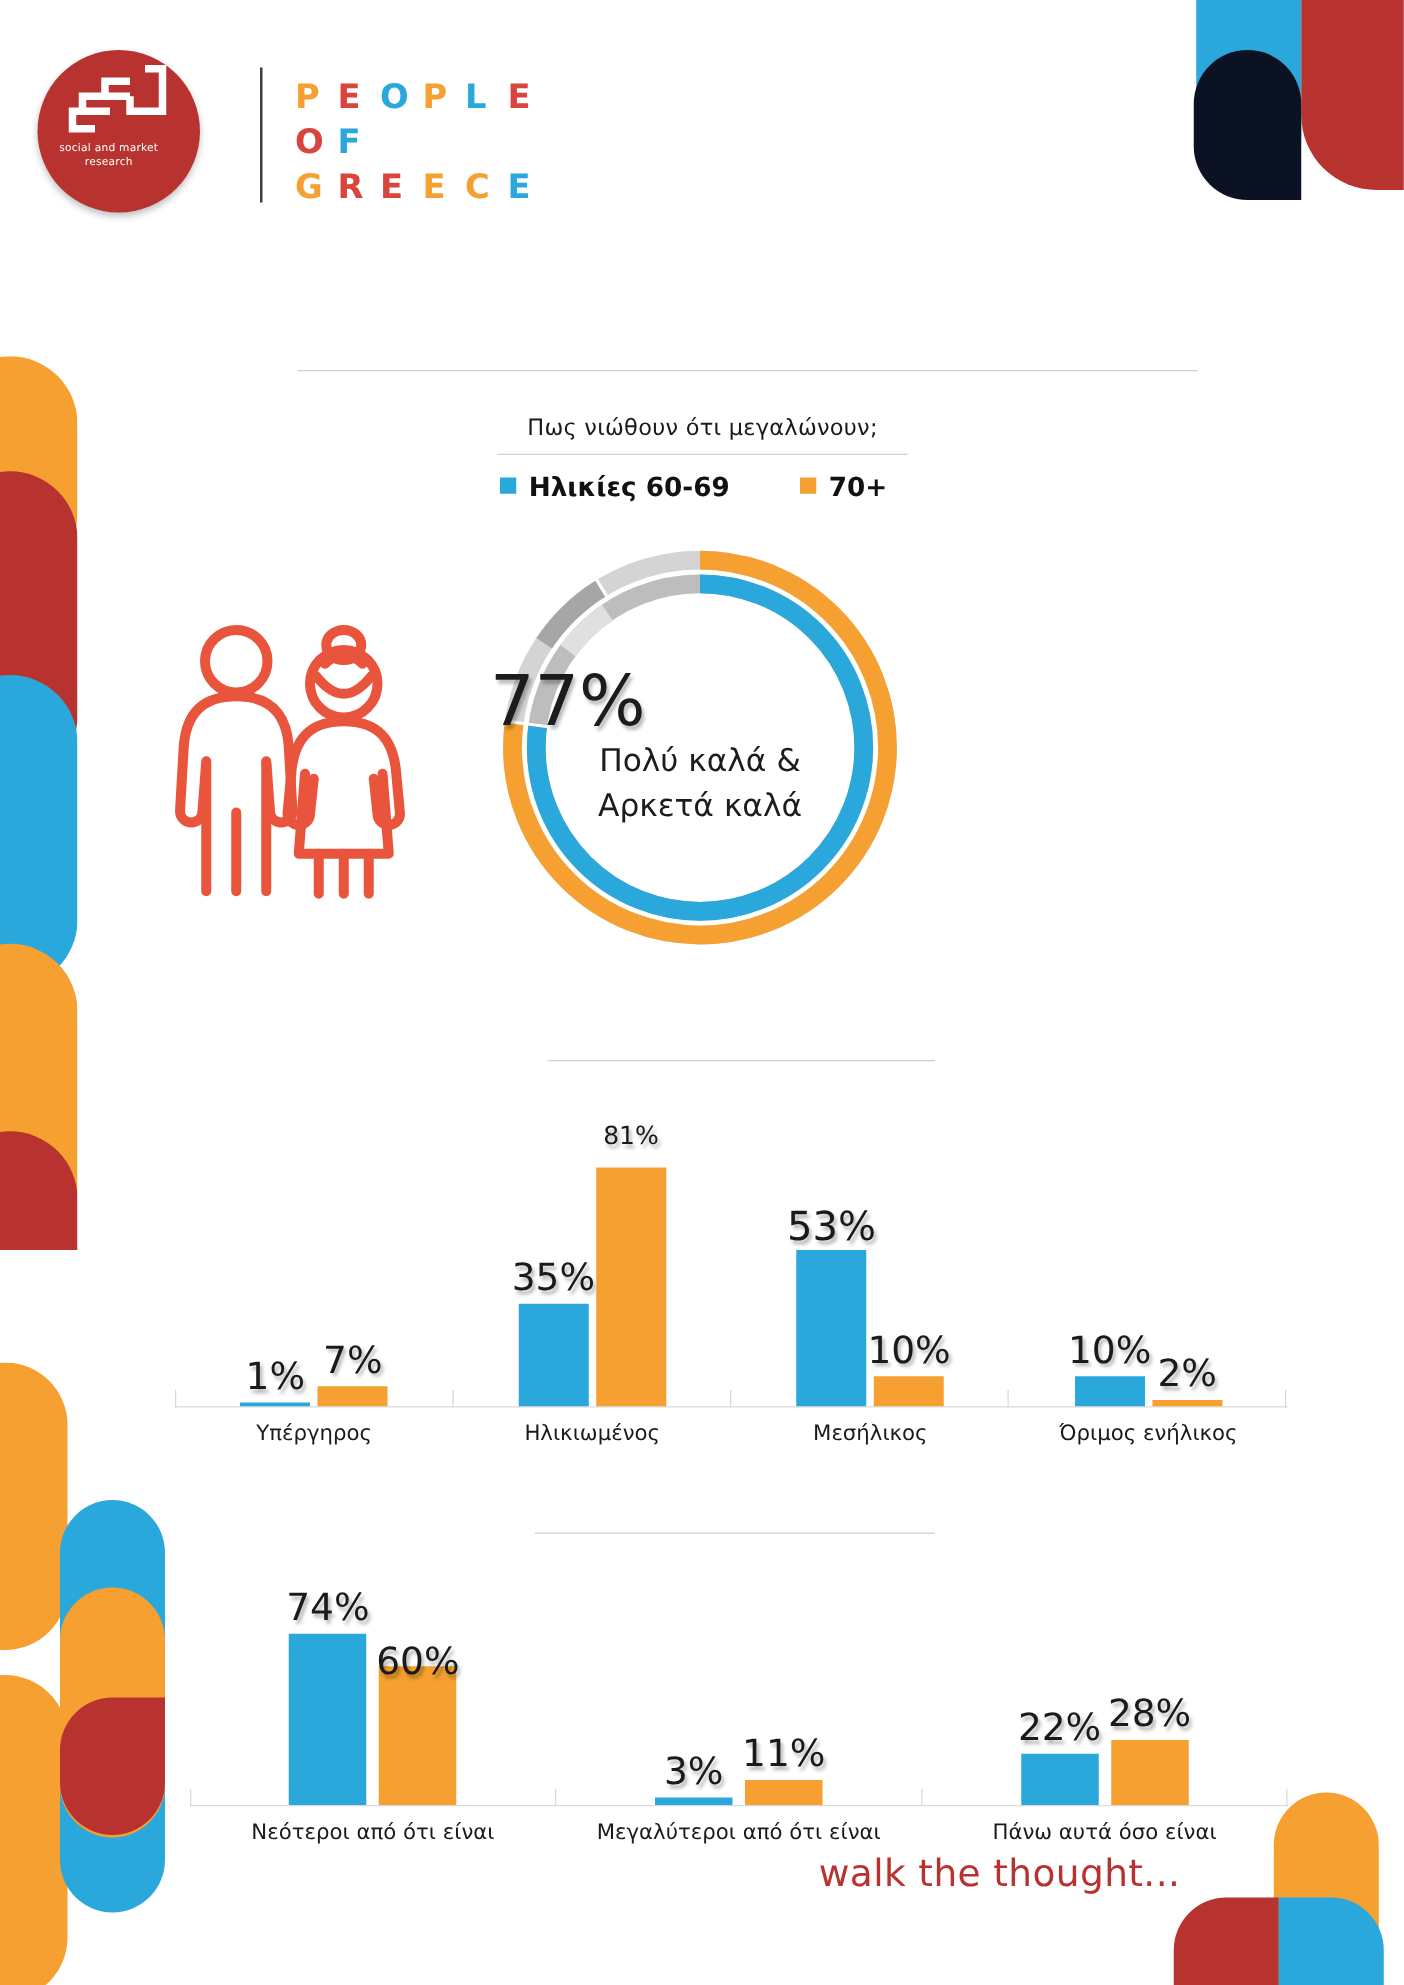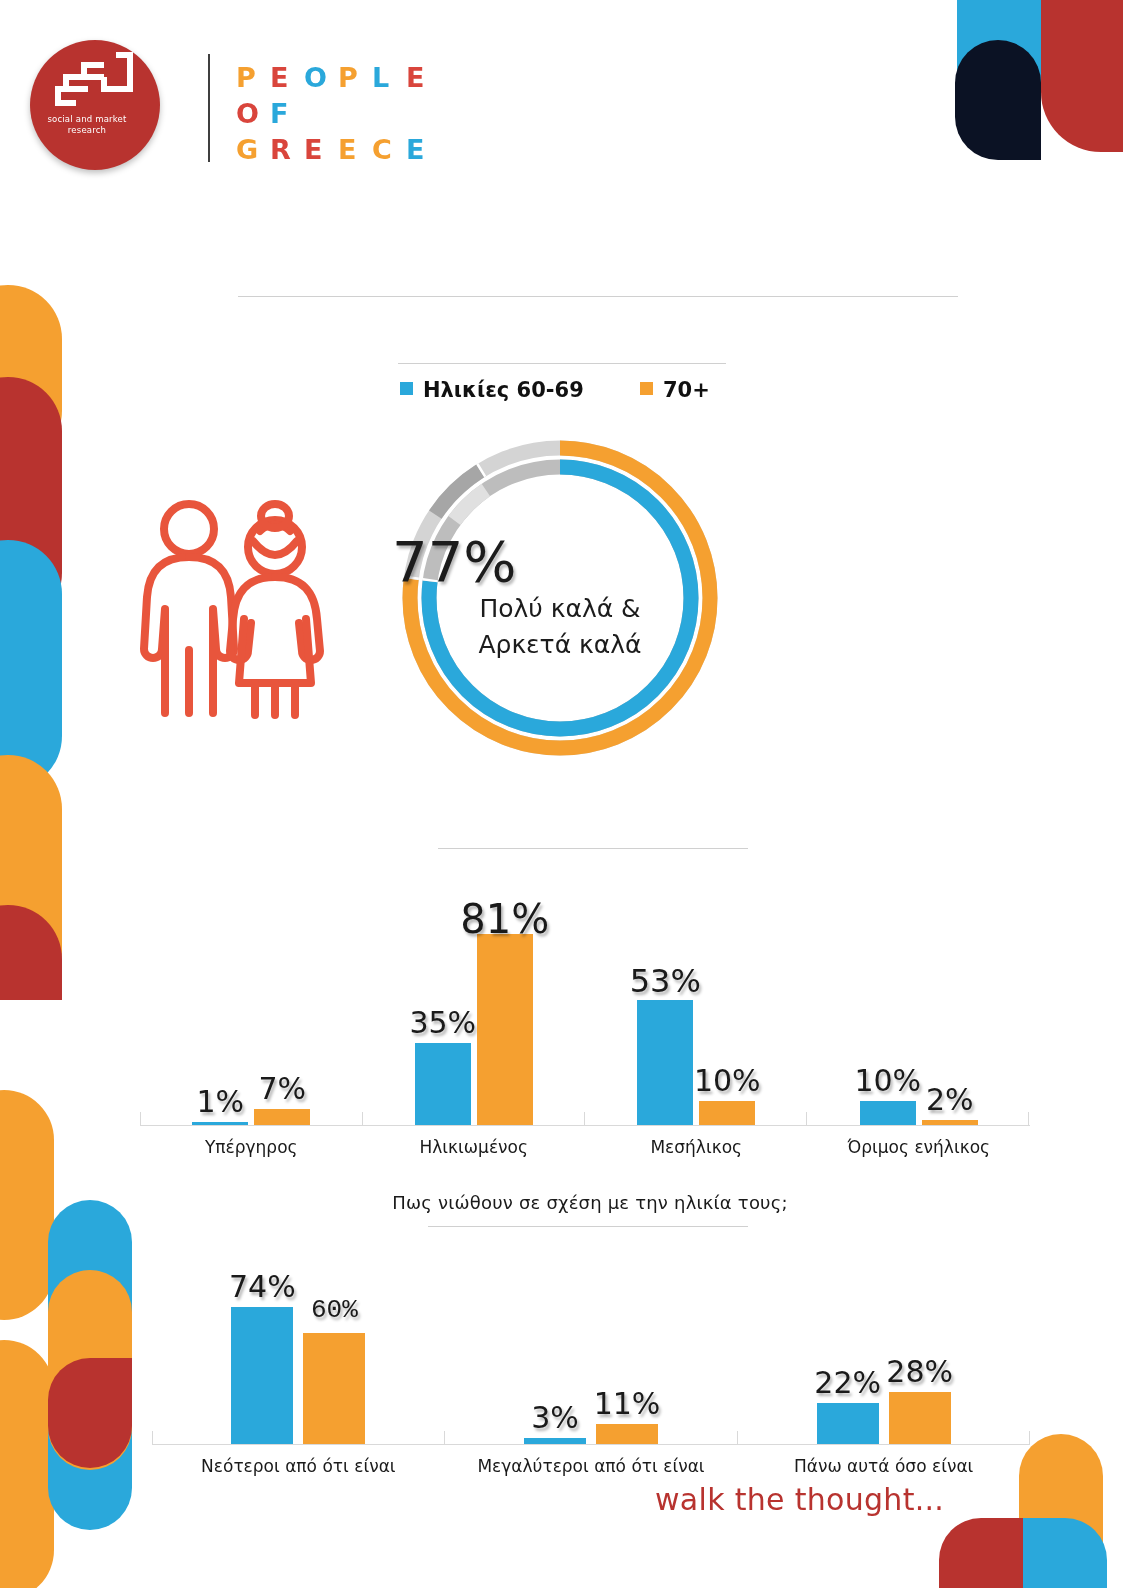--- a/index.html
+++ b/index.html
@@ -129,20 +129,21 @@
     <div class="logo-div"></div>
     <div class="pog" id="wordmark">
         <span class="pog-row"><span class="pog-l" style="color: rgb(245, 160, 48);">P</span><span class="pog-l" style="color: rgb(217, 69, 60);">E</span><span class="pog-l" style="color: rgb(42, 168, 219);">O</span><span class="pog-l" style="color: rgb(245, 160, 48);">P</span><span class="pog-l" style="color: rgb(42, 168, 219);">L</span><span class="pog-l" style="color: rgb(217, 69, 60);">E</span></span>
         <span class="pog-row"><span class="pog-l" style="color: rgb(217, 69, 60);">O</span><span class="pog-l" style="color: rgb(42, 168, 219);">F</span></span>
         <span class="pog-row"><span class="pog-l" style="color: rgb(245, 160, 48);">G</span><span class="pog-l" style="color: rgb(217, 69, 60);">R</span><span class="pog-l" style="color: rgb(217, 69, 60);">E</span><span class="pog-l" style="color: rgb(245, 160, 48);">E</span><span class="pog-l" style="color: rgb(245, 160, 48);">C</span><span class="pog-l" style="color: rgb(42, 168, 219);">E</span></span>
       </div>
   </div>
 
   <div class="rule" style="left:238px;top:296px;width:720px;"></div>
 
+  <div class="sec-title" style="left:292px;top:332px;width:540px;">Πως νιώθουν ότι μεγαλώνουν;</div>
   <div class="rule" style="left:398px;top:363px;width:328px;"></div>
 
   <div class="legend">
     <div class="lg-item" style="left:40px;top:0;">
       <span class="lg-sw" style="background:#2aa8db;"></span><span>Ηλικίες 60-69</span>
     </div>
     <div class="lg-item" style="left:280px;top:0;">
       <span class="lg-sw" style="background:#f5a030;"></span><span>70+</span>
     </div>
   </div>
@@ -204,47 +205,46 @@
     <div class="tickline" style="left:888px;top:252px;height:14px;"></div>
   <div class="catlabel" style="left: -48.75px; width: 320px; top: 277px; font-size: 17px;">Υπέργηρος</div>
       <div class="bar blue" style="background: rgb(42, 168, 219); left: 52.25px; width: 56px; height: 3px; top: 262px; position: absolute;"></div>
       <div class="vlabel" style="left: 10.25px; width: 140px; font-size: 30px; top: 224px;">1%</div>
       <div class="bar orange" style="background: rgb(245, 160, 48); left: 114.25px; width: 56px; height: 16.4889px; top: 248.511px; position: absolute;"></div>
       <div class="vlabel" style="left: 72.25px; width: 140px; font-size: 30px; top: 210.511px;">7%</div>
       <div class="catlabel" style="left: 173.75px; width: 320px; top: 277px; font-size: 17px;">Ηλικιωμένος</div>
       <div class="bar blue" style="background: rgb(42, 168, 219); left: 274.75px; width: 56px; height: 82.4444px; top: 182.556px; position: absolute;"></div>
       <div class="vlabel" style="left: 232.75px; width: 140px; font-size: 30px; top: 144.556px;">35%</div>
       <div class="bar orange" style="background: rgb(245, 160, 48); left: 336.75px; width: 56px; height: 190.8px; top: 74.2px; position: absolute;"></div>
-      <div class="vlabel" style="left: 294.75px; width: 140px; font-size: 40px; top: 36.2px;">81%</div>
+      <div class="vlabel" style="left: 294.75px; width: 140px; font-size: 20px; top: 36.2px;">81%</div>
       <div class="catlabel" style="left: 396.25px; width: 320px; top: 277px; font-size: 17px;">Μεσήλικος</div>
       <div class="bar blue" style="background: rgb(42, 168, 219); left: 497.25px; width: 56px; height: 124.844px; top: 140.156px; position: absolute;"></div>
       <div class="vlabel" style="left: 455.25px; width: 140px; font-size: 32px; top: 102.156px;">53%</div>
       <div class="bar orange" style="background: rgb(245, 160, 48); left: 559.25px; width: 56px; height: 23.5556px; top: 241.444px; position: absolute;"></div>
       <div class="vlabel" style="left: 517.25px; width: 140px; font-size: 30px; top: 203.444px;">10%</div>
       <div class="catlabel" style="left: 618.75px; width: 320px; top: 277px; font-size: 17px;">Όριμος ενήλικος</div>
       <div class="bar blue" style="background: rgb(42, 168, 219); left: 719.75px; width: 56px; height: 23.5556px; top: 241.444px; position: absolute;"></div>
       <div class="vlabel" style="left: 677.75px; width: 140px; font-size: 30px; top: 203.444px;">10%</div>
       <div class="bar orange" style="background: rgb(245, 160, 48); left: 781.75px; width: 56px; height: 4.71111px; top: 260.289px; position: absolute;"></div>
       <div class="vlabel" style="left: 739.75px; width: 140px; font-size: 30px; top: 222.289px;">2%</div>
     </div>
 
-  <div class="sec-title" style="left:320px;top:1192px;width:540px;">Πως νιώθουν σε σχέση με την ηλικία τους;</div>
   <div class="rule" style="left:428px;top:1226px;width:320px;"></div>
 
   <div class="chart" id="chart2" style="left:152px;top:1250px;width:878px;height:250px;">
     <div class="axis" style="top:194px;width:878px;"></div>
     <div class="tickline" style="left:0;top:181px;height:14px;"></div>
     <div class="tickline" style="left:292px;top:181px;height:14px;"></div>
     <div class="tickline" style="left:585px;top:181px;height:14px;"></div>
     <div class="tickline" style="left:877px;top:181px;height:14px;"></div>
   <div class="catlabel" style="left: -13.6667px; width: 320px; top: 206px; font-size: 17px;">Νεότεροι από ότι είναι</div>
       <div class="bar blue" style="background: rgb(42, 168, 219); left: 79.3333px; width: 62px; height: 136.9px; top: 57.1px; position: absolute;"></div>
       <div class="vlabel" style="left: 40.3333px; width: 140px; font-size: 30px; top: 19.1px;">74%</div>
       <div class="bar orange" style="background: rgb(245, 160, 48); left: 151.333px; width: 62px; height: 111px; top: 83px; position: absolute;"></div>
-      <div class="vlabel" style="left: 112.333px; width: 140px; font-size: 26px; top: 45px; font-family: Liberation Mono, monospace;">60%</div>
+      <div class="vlabel" style="left: 112.333px; width: 140px; font-size: 30px; top: 62px;">60%</div>
       <div class="catlabel" style="left: 279px; width: 320px; top: 206px; font-size: 17px;">Μεγαλύτεροι από ότι είναι</div>
       <div class="bar blue" style="background: rgb(42, 168, 219); left: 372px; width: 62px; height: 5.55px; top: 188.45px; position: absolute;"></div>
       <div class="vlabel" style="left: 333px; width: 140px; font-size: 30px; top: 150.45px;">3%</div>
       <div class="bar orange" style="background: rgb(245, 160, 48); left: 444px; width: 62px; height: 20.35px; top: 173.65px; position: absolute;"></div>
       <div class="vlabel" style="left: 405px; width: 140px; font-size: 30px; top: 135.65px;">11%</div>
       <div class="catlabel" style="left: 571.667px; width: 320px; top: 206px; font-size: 17px;">Πάνω αυτά όσο είναι</div>
       <div class="bar blue" style="background: rgb(42, 168, 219); left: 664.667px; width: 62px; height: 40.7px; top: 153.3px; position: absolute;"></div>
       <div class="vlabel" style="left: 625.667px; width: 140px; font-size: 30px; top: 115.3px;">22%</div>
       <div class="bar orange" style="background: rgb(245, 160, 48); left: 736.667px; width: 62px; height: 51.8px; top: 142.2px; position: absolute;"></div>
       <div class="vlabel" style="left: 697.667px; width: 140px; font-size: 30px; top: 104.2px;">28%</div>

